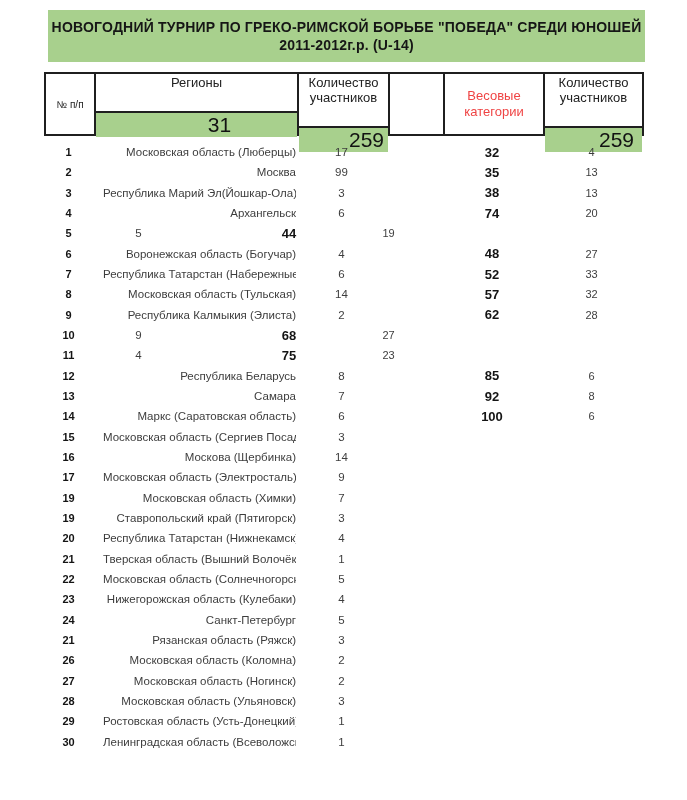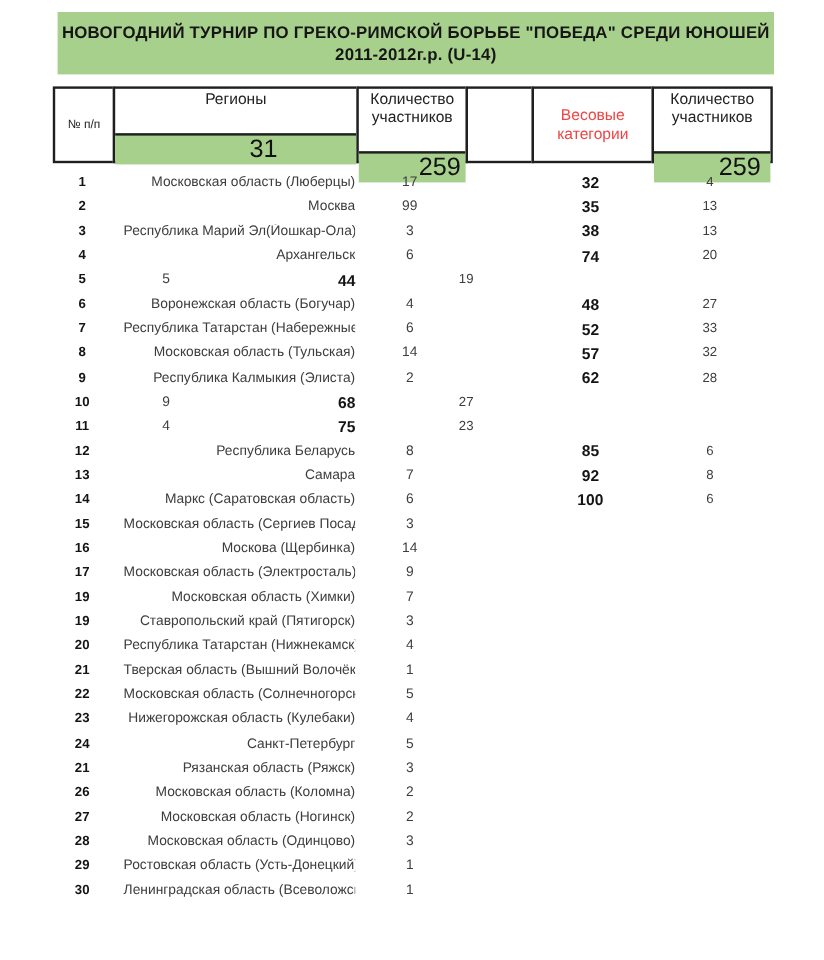--- a/index.html
+++ b/index.html
@@ -320,21 +320,21 @@
       <div class="r-num">27</div>
       <div class="r-name">Московская область (Ногинск)</div>
       <div class="r-cnt">2</div>
       <div class="r-gap"></div>
       <div class="r-wgt"></div>
       <div class="r-wcnt"></div>
     </div>
 
     <div class="row">
       <div class="r-num">28</div>
-      <div class="r-name">Московская область (Одинцово)</div>
+      <div class="r-name">Московская область (Ульяновск)</div>
       <div class="r-cnt">3</div>
       <div class="r-gap"></div>
       <div class="r-wgt"></div>
       <div class="r-wcnt"></div>
     </div>
 
     <div class="row">
       <div class="r-num">29</div>
       <div class="r-name">Ростовская область (Усть-Донецкий)</div>
       <div class="r-cnt">1</div>

